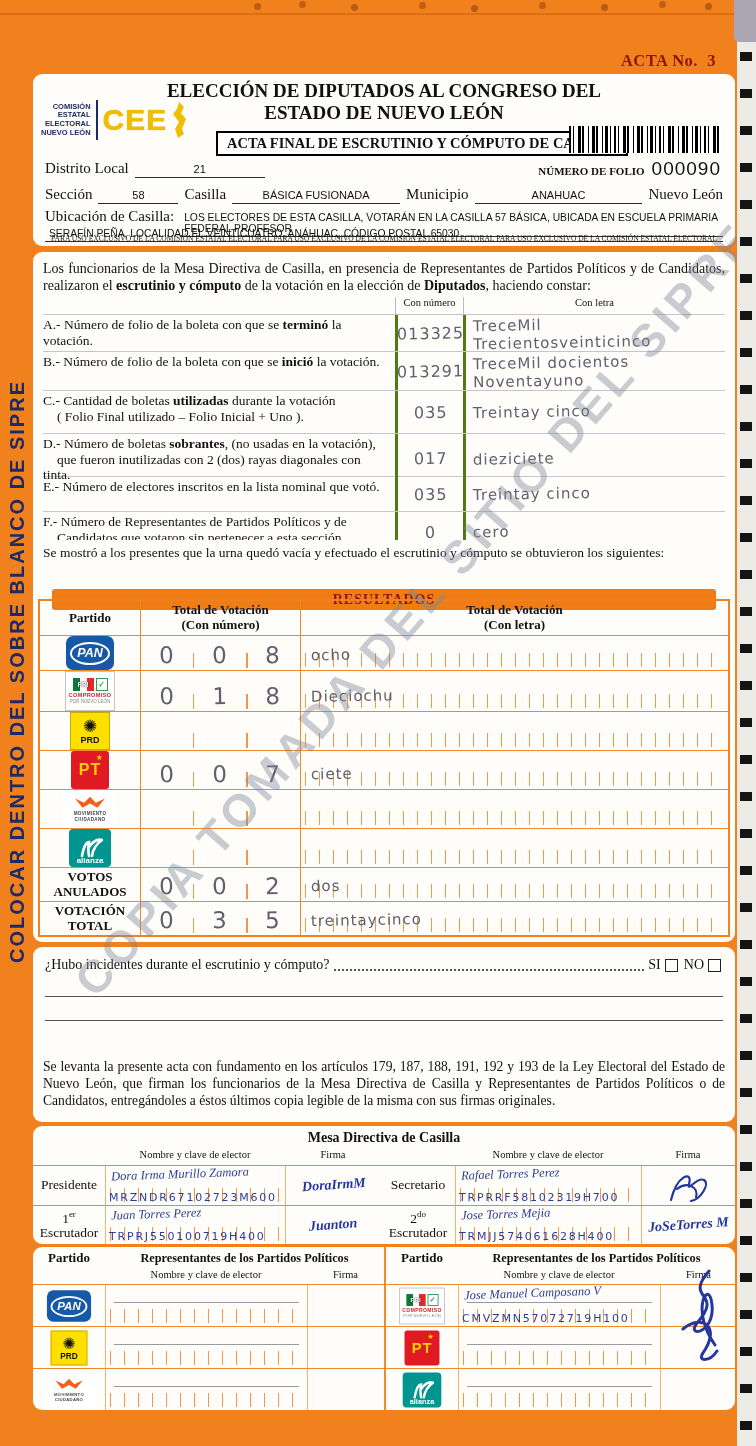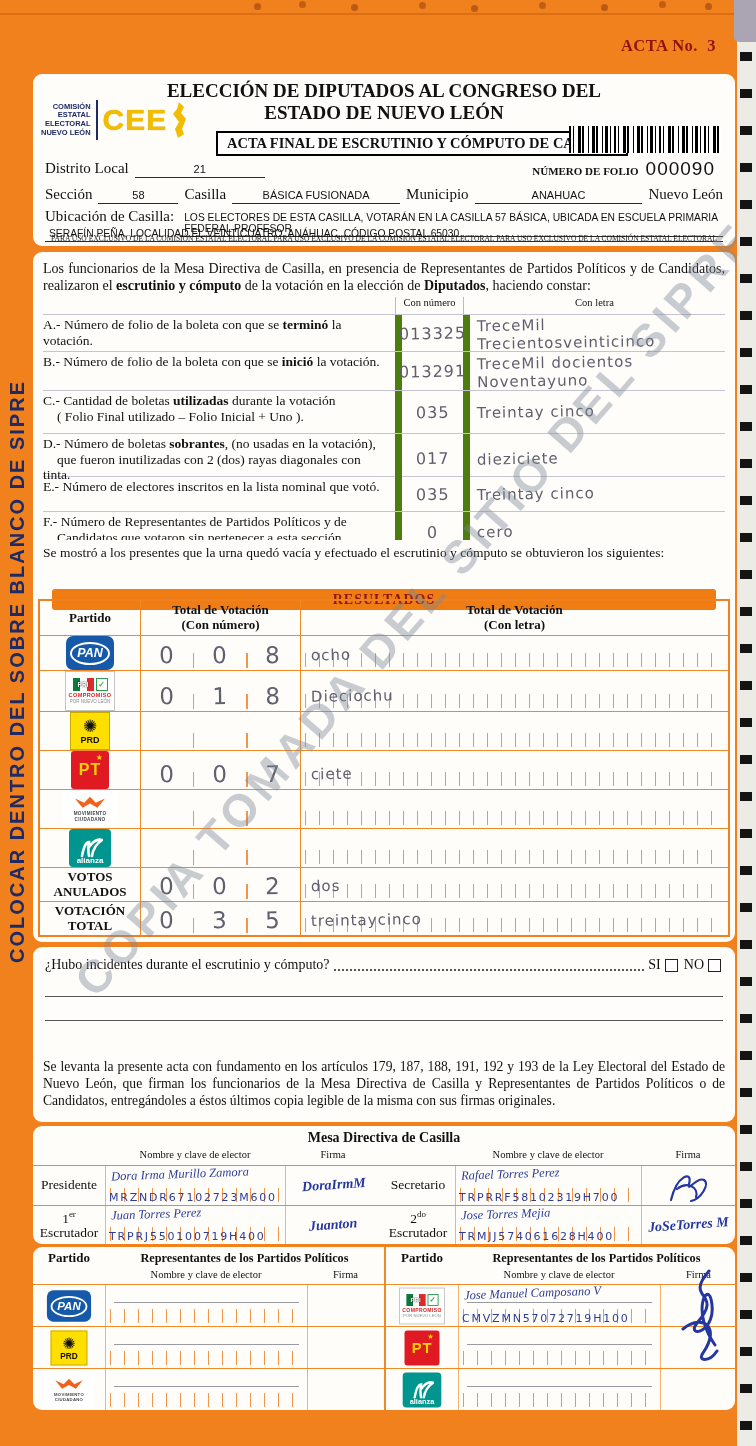--- a/index.html
+++ b/index.html
@@ -11,21 +11,21 @@
   
   .edge-strip{position:absolute;right:0;top:0;width:19px;height:1446px;background:#edebe6;z-index:60;}
   .edge-strip .dashes{position:absolute;top:52px;bottom:0;left:3px;width:12px;
      background:repeating-linear-gradient(180deg,#141414 0 9px,transparent 9px 37px);}
   .corner-tab{position:absolute;right:0;top:0;width:22px;height:42px;background:#aba5b3;border-bottom-left-radius:5px;z-index:61;}
   .top-line{position:absolute;left:0;top:13px;width:100%;height:2px;background:rgba(160,60,0,.25);}
   .staple-dots{position:absolute;left:0;top:0;width:5px;height:5px;border-radius:50%;background:transparent;
      box-shadow:255px 4px 0 1px rgba(120,42,10,.45),300px 2px 0 1px rgba(120,42,10,.4),352px 5px 0 1px rgba(120,42,10,.45),
        420px 3px 0 1px rgba(120,42,10,.4),472px 6px 0 1px rgba(120,42,10,.45),540px 3px 0 1px rgba(120,42,10,.4),
        602px 5px 0 1px rgba(120,42,10,.45),660px 2px 0 1px rgba(120,42,10,.4),706px 4px 0 1px rgba(120,42,10,.45);}
-  .acta-no{position:absolute;top:36px;right:40px;z-index:5;font-weight:bold;font-size:16.5px;color:#8e150f;letter-spacing:.5px;}
+  .acta-no{position:absolute;top:51px;right:40px;z-index:5;font-weight:bold;font-size:16.5px;color:#8e150f;letter-spacing:.5px;}
   .side-text{position:absolute;left:2px;top:334px;height:676px;width:30px;display:flex;align-items:center;justify-content:center;
      writing-mode:vertical-rl;transform:rotate(180deg);font-family:"Liberation Sans",sans-serif;font-weight:bold;
      font-size:20px;letter-spacing:2px;color:#1d2a66;white-space:nowrap;z-index:4;}
   .watermark{position:absolute;left:84px;top:962px;width:980px;transform:rotate(-49deg);transform-origin:0 50%;
      font-family:"Liberation Sans",sans-serif;font-weight:600;font-size:46px;letter-spacing:5px;
      color:rgba(125,135,150,.42);z-index:40;pointer-events:none;white-space:nowrap;}
 
   
   #p-header{top:74px;height:172px;}
   .h-title{position:absolute;left:118px;right:118px;top:6px;text-align:center;font-weight:bold;font-size:19px;line-height:1.18;}
@@ -33,35 +33,35 @@
   .cee-org{font-family:"Liberation Sans",sans-serif;font-weight:bold;font-size:7.5px;line-height:1.15;color:#1d2a66;text-align:right;}
   .cee-bar{width:2px;height:40px;background:#1d2a66;}
   .cee-acr{font-family:"Liberation Sans",sans-serif;font-weight:bold;font-size:30px;color:#f2bd00;letter-spacing:1px;
      text-shadow:0 0 1px #c79a00;}
   .cee-state{margin-left:-2px;}
   .sub-box{position:absolute;left:183px;top:57px;border:2px solid #000;padding:2px 9px;font-weight:bold;font-size:14.5px;white-space:nowrap;background:#fff;}
   .barcode{position:absolute;right:14px;top:52px;width:152px;height:27px;
      background:repeating-linear-gradient(90deg,#000 0 2px,#fff 2px 4px,#000 4px 5px,#fff 5px 9px,#000 9px 12px,#fff 12px 13px,
        #000 13px 15px,#fff 15px 19px,#000 19px 20px,#fff 20px 23px,#000 23px 26px,#fff 26px 27px,#000 27px 29px,#fff 29px 33px,
        #000 33px 34px,#fff 34px 36px,#000 36px 39px,#fff 39px 41px,#000 41px 42px,#fff 42px 45px);}
-  .folio-row{position:absolute;right:20px;top:84px;display:flex;align-items:baseline;gap:7px;}
+  .folio-row{position:absolute;right:14px;top:84px;display:flex;align-items:baseline;gap:7px;}
   .folio-label{font-weight:bold;font-size:11px;}
   .folio-value{font-family:Liberation Sans, sans-serif;font-size:19px;letter-spacing:1px;}
   .fld-row{position:absolute;left:12px;right:12px;display:flex;align-items:baseline;gap:6px;font-size:15px;}
   .tval{font-family:"Liberation Sans",sans-serif;font-size:11px;border-bottom:1px solid #2b2b2b;text-align:center;padding:0 4px 2px;}
   .uso-row{position:absolute;left:18px;right:18px;bottom:3px;display:flex;justify-content:space-between;font-size:7.5px;color:#222;}
 
   
   #p-af{top:252px;height:353px;padding:8px 10px 2px;}
   .intro{font-size:14px;text-align:justify;line-height:1.22;}
   .af-head{display:grid;grid-template-columns:352px 68px 1fr;height:17px;margin-top:3px;font-size:10.5px;text-align:center;}
   .af-head span{border-left:1px solid #b9b9cc;}
   .af-row{display:grid;grid-template-columns:352px 68px 1fr;border-top:1px solid #c4c4d2;}
   .af-label{font-size:13.5px;line-height:1.16;padding:2px 6px 0 0;}
-  .af-num,.af-letra{border-left:7px solid #4d7c0f;display:flex;align-items:center;}
+  .af-num,.af-letra{border-left:3px solid #4d7c0f;display:flex;align-items:center;}
   .af-num{justify-content:center;}
   .af-letra{padding-left:7px;}
   .hw{font-family:"DejaVu Sans",sans-serif;color:#5f5f6e;transform:rotate(-1deg);}
   .hw-num{font-size:16px;letter-spacing:1px;}
   .hw-word{font-size:15px;letter-spacing:1px;}
 
   
   #p-urna{top:540px;height:25px;display:flex;align-items:center;padding:0 10px;font-size:13.5px;border-radius:7px;}
 
   

